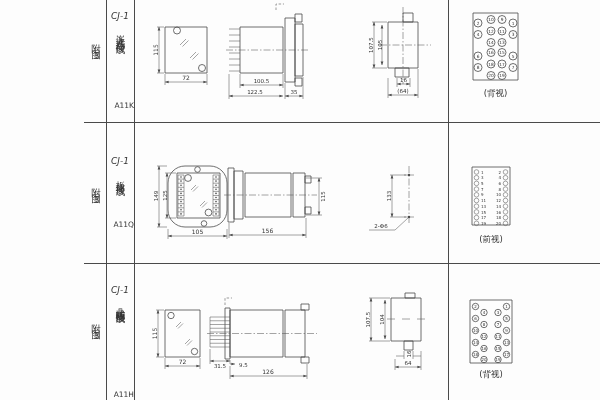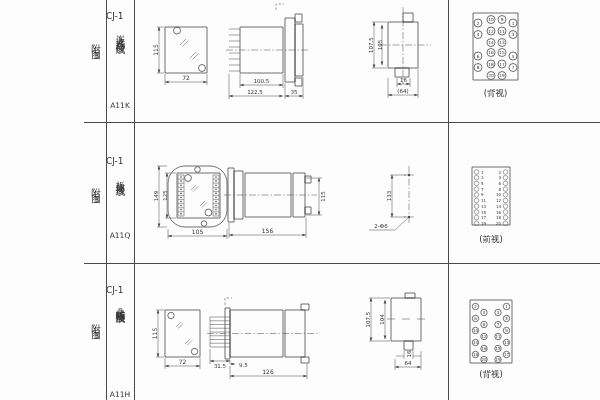--- a/index.html
+++ b/index.html
@@ -3,24 +3,24 @@
 <meta charset="utf-8">
 <style>
   html,body{margin:0;padding:0;background:#fff;}
   .sheet{position:relative;width:600px;height:400px;background:#fdfdfd;overflow:hidden;
          font-family:"DejaVu Sans","Liberation Sans",sans-serif;color:#3a3a3a;}
   .vline{position:absolute;top:0;width:1px;height:400px;background:#4a4a4a;}
   .hline{position:absolute;height:1px;background:#4a4a4a;}
   .vtext{writing-mode:vertical-rl;text-orientation:upright;}
   .figlabel{position:absolute;left:86px;width:16px;font-size:9.5px;letter-spacing:7px;
             color:#333;text-align:center;}
-  .model{position:absolute;left:106px;width:28px;text-align:left;font-size:9px;color:#333;}
+  .model{position:absolute;left:106px;width:28px;text-align:center;font-size:9px;color:#333;font-style:italic;}
   .typetext{position:absolute;left:106px;width:28px;display:flex;justify-content:center;
             font-size:9.5px;color:#333;}
-  .code{position:absolute;left:106px;width:28px;text-align:center;font-size:7.5px;color:#333;}
+  .code{position:absolute;left:106px;width:28px;text-align:right;font-size:7.5px;color:#333;}
   svg{position:absolute;overflow:visible;}
   svg *{vector-effect:non-scaling-stroke;}
   .ln{stroke:#4a4a4a;stroke-width:0.8;fill:none;}
   .lnthin{stroke:#5a5a5a;stroke-width:0.55;fill:none;}
   .cl{stroke:#5a5a5a;stroke-width:0.55;fill:none;stroke-dasharray:7 2 1.5 2;}
   .dsh{stroke:#5a5a5a;stroke-width:0.6;fill:none;stroke-dasharray:2.5 1.8;}
   text{fill:#333;font-family:"DejaVu Sans","Liberation Sans",sans-serif;}
   .dim{font-size:6px;text-anchor:middle;}
   .dimS{font-size:5.5px;text-anchor:middle;}
   .tnum{font-size:4.3px;text-anchor:middle;}
@@ -43,21 +43,21 @@
   <div class="typetext" style="top:27px">
       <span class="vtext" style="letter-spacing:2px">嵌入式后接线</span>
     </div>
   <div class="code" style="top:101px">A11K</div>
 
   <div class="figlabel vtext" style="top:180px">附图3</div>
   <div class="model" style="top:156px">CJ-1</div>
   <div class="typetext" style="top:173px">
       <span class="vtext" style="letter-spacing:2px">板前接线</span>
     </div>
-  <div class="code" style="top:231px">A11Q</div>
+  <div class="code" style="top:220px">A11Q</div>
 
   <div class="figlabel vtext" style="top:316px">附图3</div>
   <div class="model" style="top:285px">CJ-1</div>
   <div class="typetext" style="top:300px">
       <span class="vtext" style="letter-spacing:1px">凸出式板后接线</span>
     </div>
   <div class="code" style="top:390px">A11H</div>
 
   <svg style="left:134px;top:0" width="314" height="122" viewBox="0 0 314 122">
     <defs>

